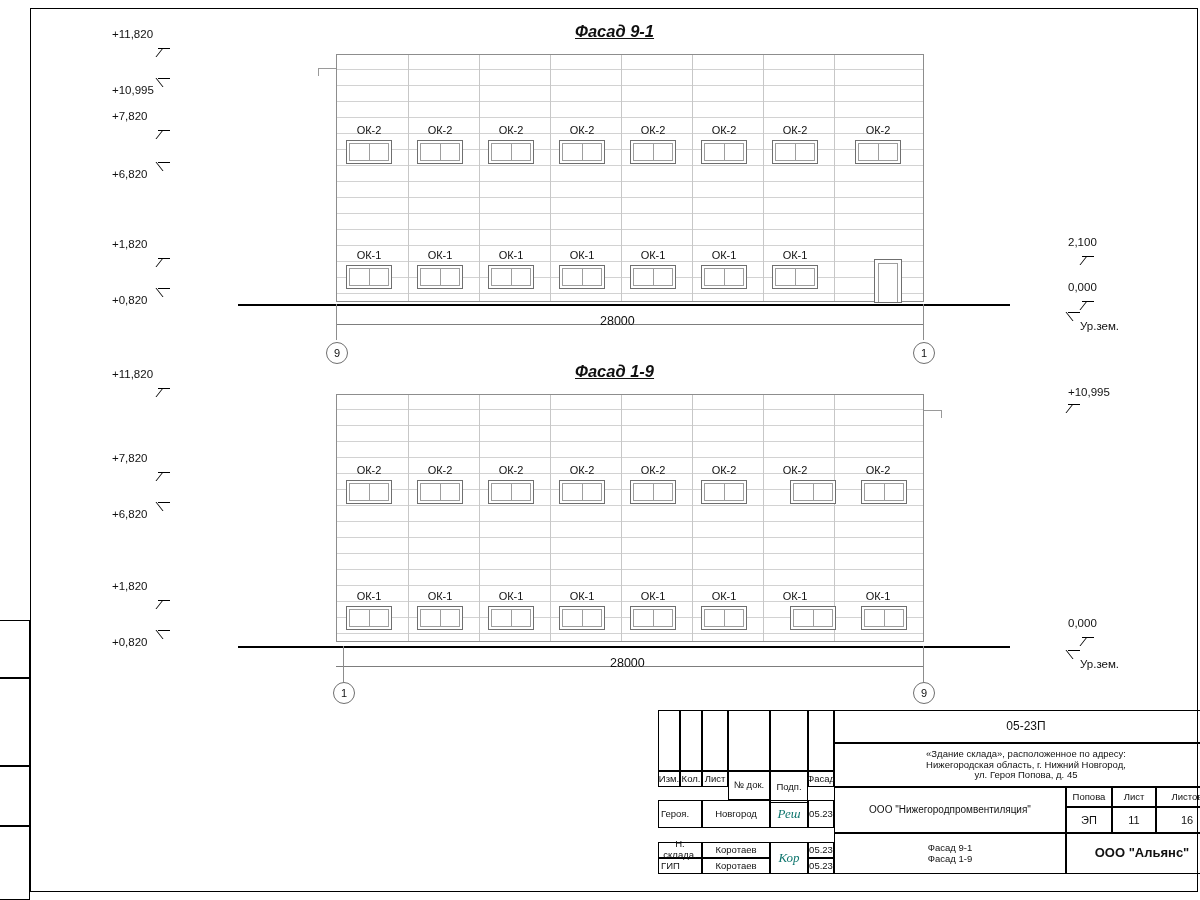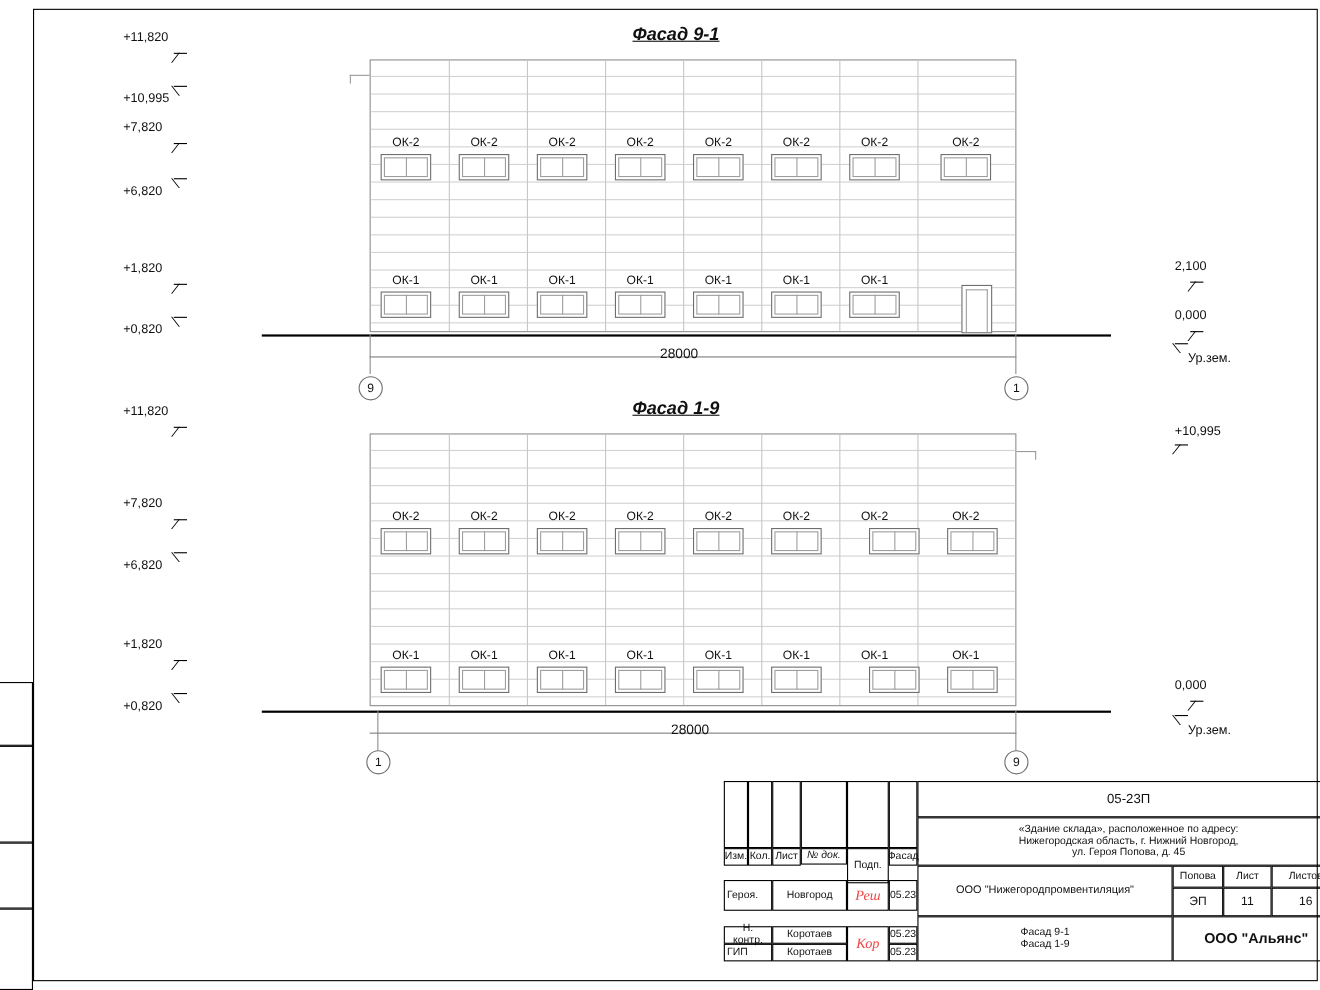--- a/index.html
+++ b/index.html
@@ -41,21 +41,21 @@
   .dimline{position:absolute;height:1px;background:#7d7d7d;}
   .dimtxt{position:absolute;font-size:12.5px;}
 
   .axis{position:absolute;width:20px;height:20px;border:1px solid #6f6f6f;border-radius:50%;
         font-size:11px;display:flex;align-items:center;justify-content:center;background:#fff;}
   .axisline{position:absolute;width:1px;background:#8d8d8d;}
 
   
   .stamp{position:absolute;left:658px;top:710px;width:560px;height:182px;font-size:9.5px;}
   .stamp div.cell{position:absolute;box-sizing:border-box;border:1px solid #000;display:flex;align-items:center;justify-content:center;text-align:center;line-height:1.15;padding:0 2px;}
-  .sig{font-family:"Liberation Serif", serif;font-style:italic;font-size:13px;color:#ef4444;}
+  .sig{font-family:"Liberation Serif", serif;font-style:italic;font-size:13px;color:#0f766e;}
 
   .leftstubs{position:absolute;left:0;top:620px;width:30px;height:280px;}
   .leftstubs .sb{position:absolute;left:0;width:30px;border:1px solid #000;border-left:none;box-sizing:border-box;}
 </style>
 </head>
 <body>
 
 <div class="sheet">
   <div class="frame"></div>
 
@@ -315,30 +315,30 @@
     <div class="cell" style="left:0;top:0;width:22px;height:61px;"></div>
     <div class="cell" style="left:22px;top:0;width:22px;height:61px;"></div>
     <div class="cell" style="left:44px;top:0;width:26px;height:61px;"></div>
     <div class="cell" style="left:70px;top:0;width:42px;height:61px;"></div>
     <div class="cell" style="left:112px;top:0;width:38px;height:61px;"></div>
     <div class="cell" style="left:150px;top:0;width:26px;height:61px;"></div>
 
     <div class="cell" style="left:0;top:61px;width:22px;height:16px;">Изм.</div>
     <div class="cell" style="left:22px;top:61px;width:22px;height:16px;">Кол.</div>
     <div class="cell" style="left:44px;top:61px;width:26px;height:16px;">Лист</div>
-    <div class="cell" style="left:70px;top:61px;width:42px;height:15px;font-style:italic;">№ док.</div>
+    <div class="cell" style="left:70px;top:61px;width:42px;height:29px;">№ док.</div>
     <div class="cell" style="left:112px;top:61px;width:38px;height:32px;">Подп.</div>
     <div class="cell" style="left:150px;top:61px;width:26px;height:16px;">Фасад</div>
 
     <div class="cell" style="left:0;top:90px;width:44px;height:28px;justify-content:flex-start;">Героя.</div>
     <div class="cell" style="left:44px;top:90px;width:68px;height:28px;">Новгород</div>
     <div class="cell sig" style="left:112px;top:90px;width:38px;height:28px;">Реш</div>
     <div class="cell" style="left:150px;top:90px;width:26px;height:28px;">05.23</div>
 
-    <div class="cell" style="left:0;top:132px;width:44px;height:16px;justify-content:flex-start;">Н. контр.</div>
+    <div class="cell" style="left:0;top:132px;width:44px;height:16px;justify-content:flex-start;">Н. склада.</div>
     <div class="cell" style="left:44px;top:132px;width:68px;height:16px;">Коротаев</div>
     <div class="cell sig" style="left:112px;top:132px;width:38px;height:32px;">Кор</div>
     <div class="cell" style="left:150px;top:132px;width:26px;height:16px;">05.23</div>
 
     <div class="cell" style="left:0;top:148px;width:44px;height:16px;justify-content:flex-start;">ГИП</div>
     <div class="cell" style="left:44px;top:148px;width:68px;height:16px;">Коротаев</div>
     <div class="cell" style="left:150px;top:148px;width:26px;height:16px;">05.23</div>
 
     <div class="cell" style="left:176px;top:0;width:384px;height:33px;font-size:12px;">05-23П</div>
 

